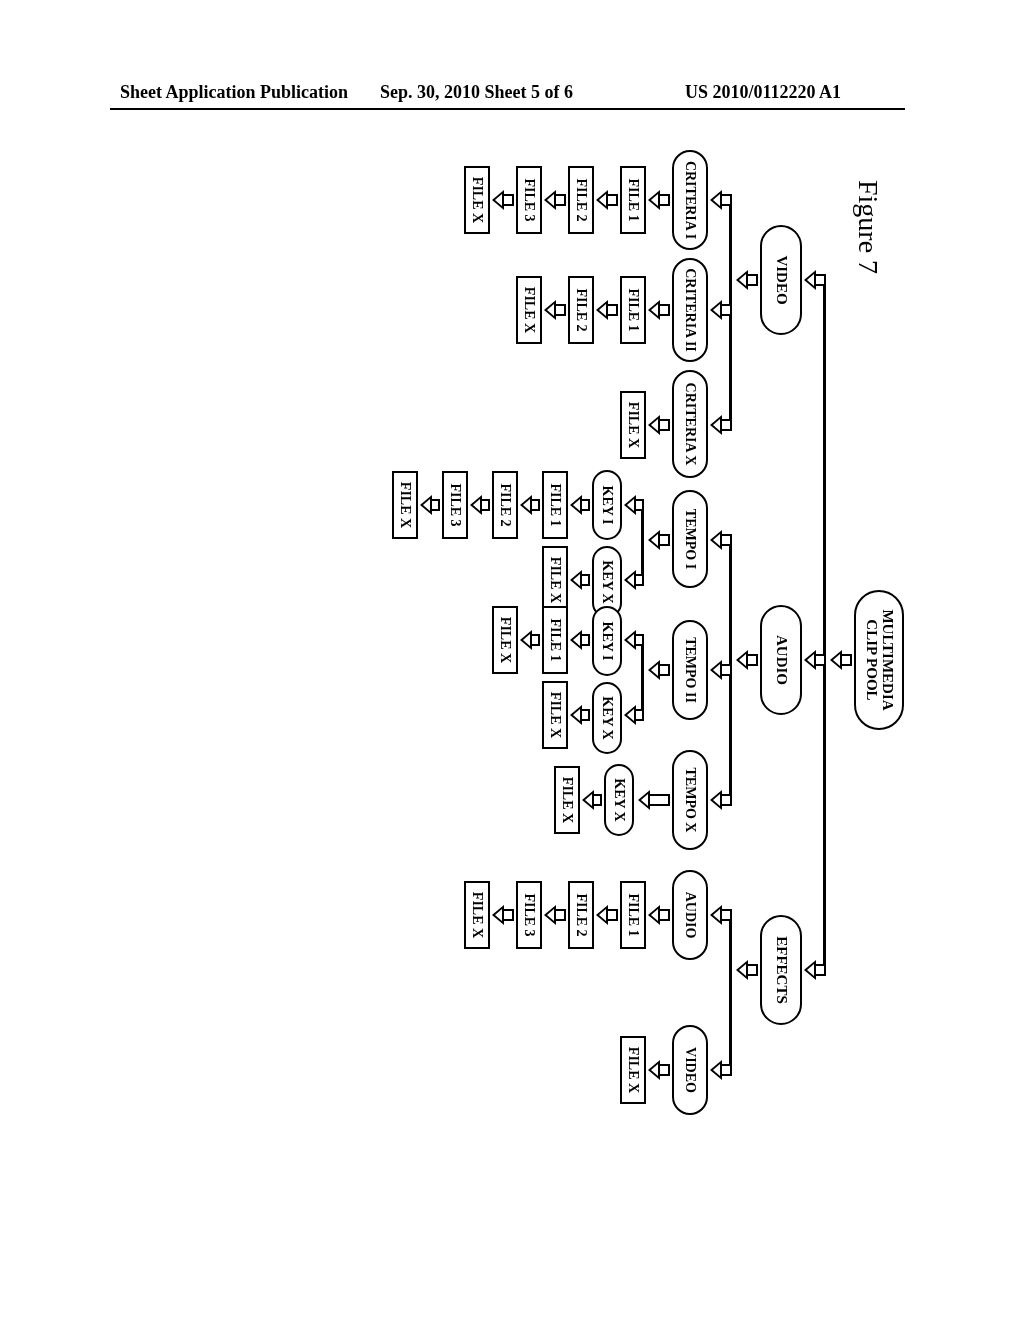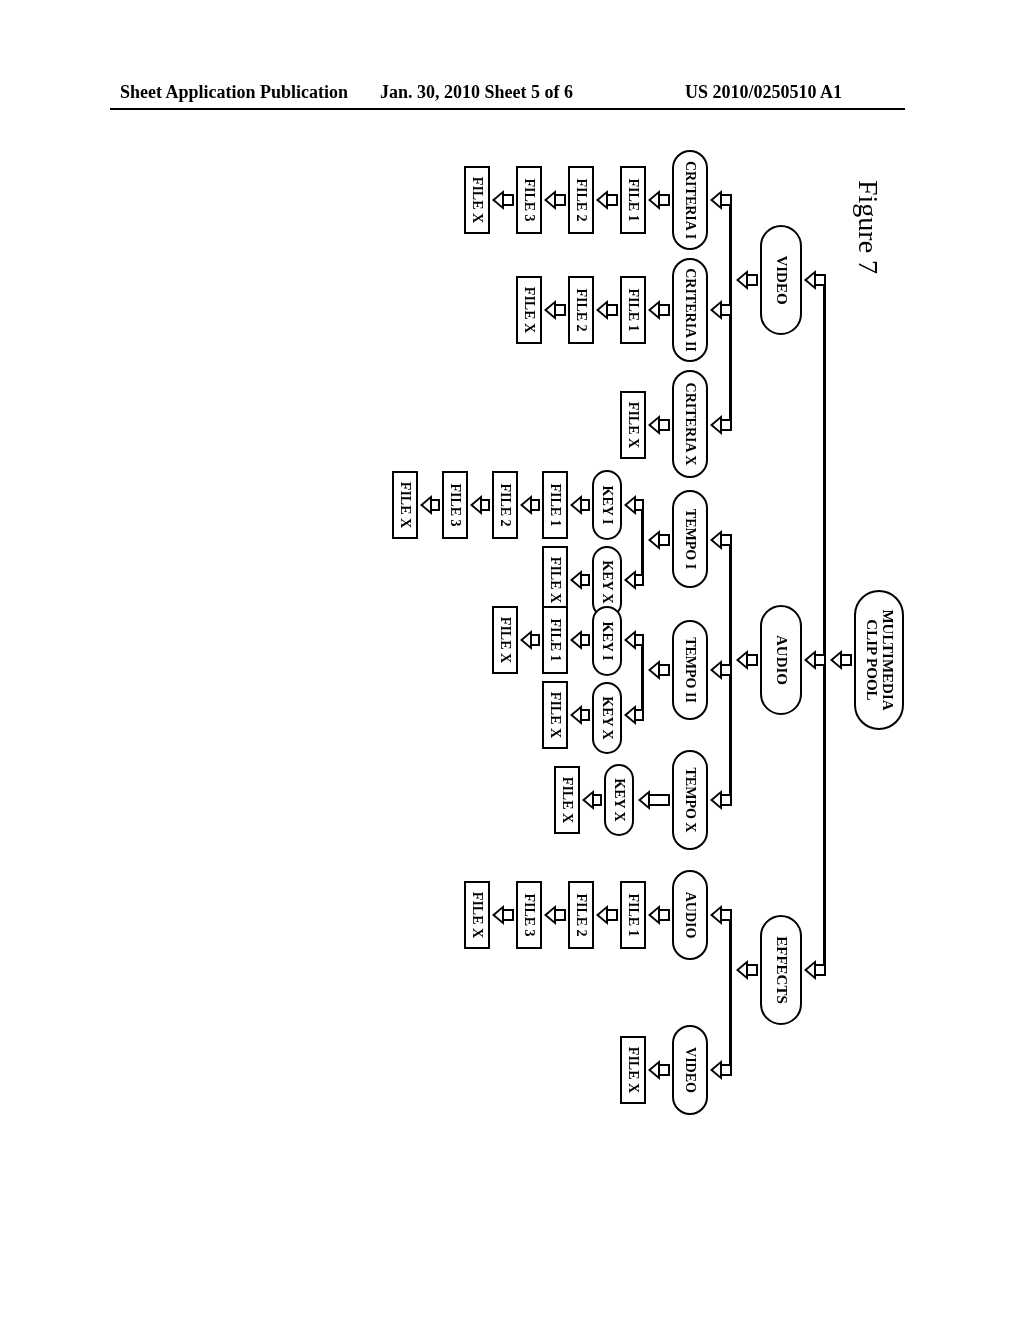--- a/index.html
+++ b/index.html
@@ -117,22 +117,22 @@
     position: absolute;
     height: 0;
     border-top: 3px solid black;
   }
 </style>
 </head>
 <body>
 
 <div class="header">
   <span class="left">Sheet Application Publication</span>
-  <span class="mid">Jan. 30, 2010  Sheet 5 of 6</span>
-  <span class="right">US 2010/0250510 A1</span>
+  <span class="mid">Sep. 30, 2010  Sheet 5 of 6</span>
+  <span class="right">US 2010/0112220 A1</span>
 </div>
 <div class="header-rule"></div>
 
 <div class="diagram-wrap">
   <div class="diagram">
 
     <div class="fig-title">Figure 7</div>
 
     <div class="cyl" style="left:430px; top:10px; width:140px; height:50px;">
       <span>MULTIMEDIA</span>

